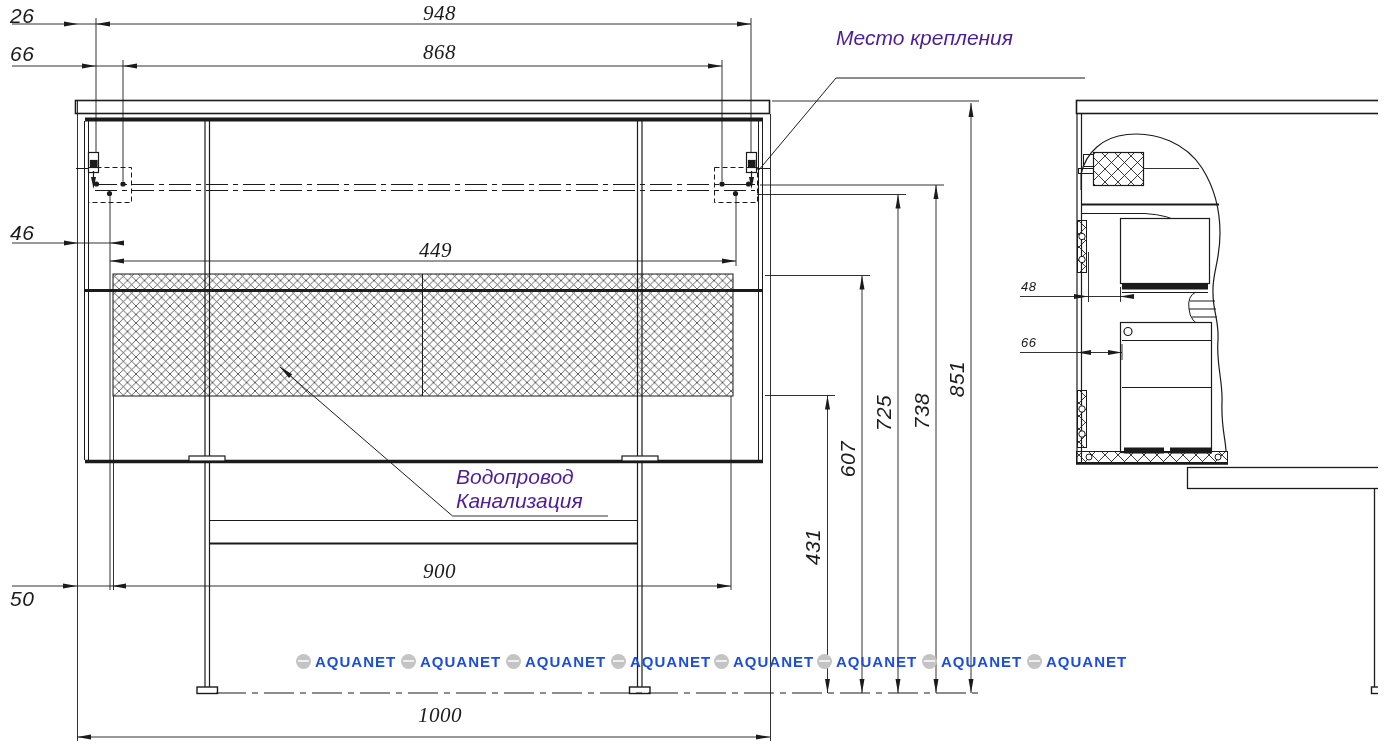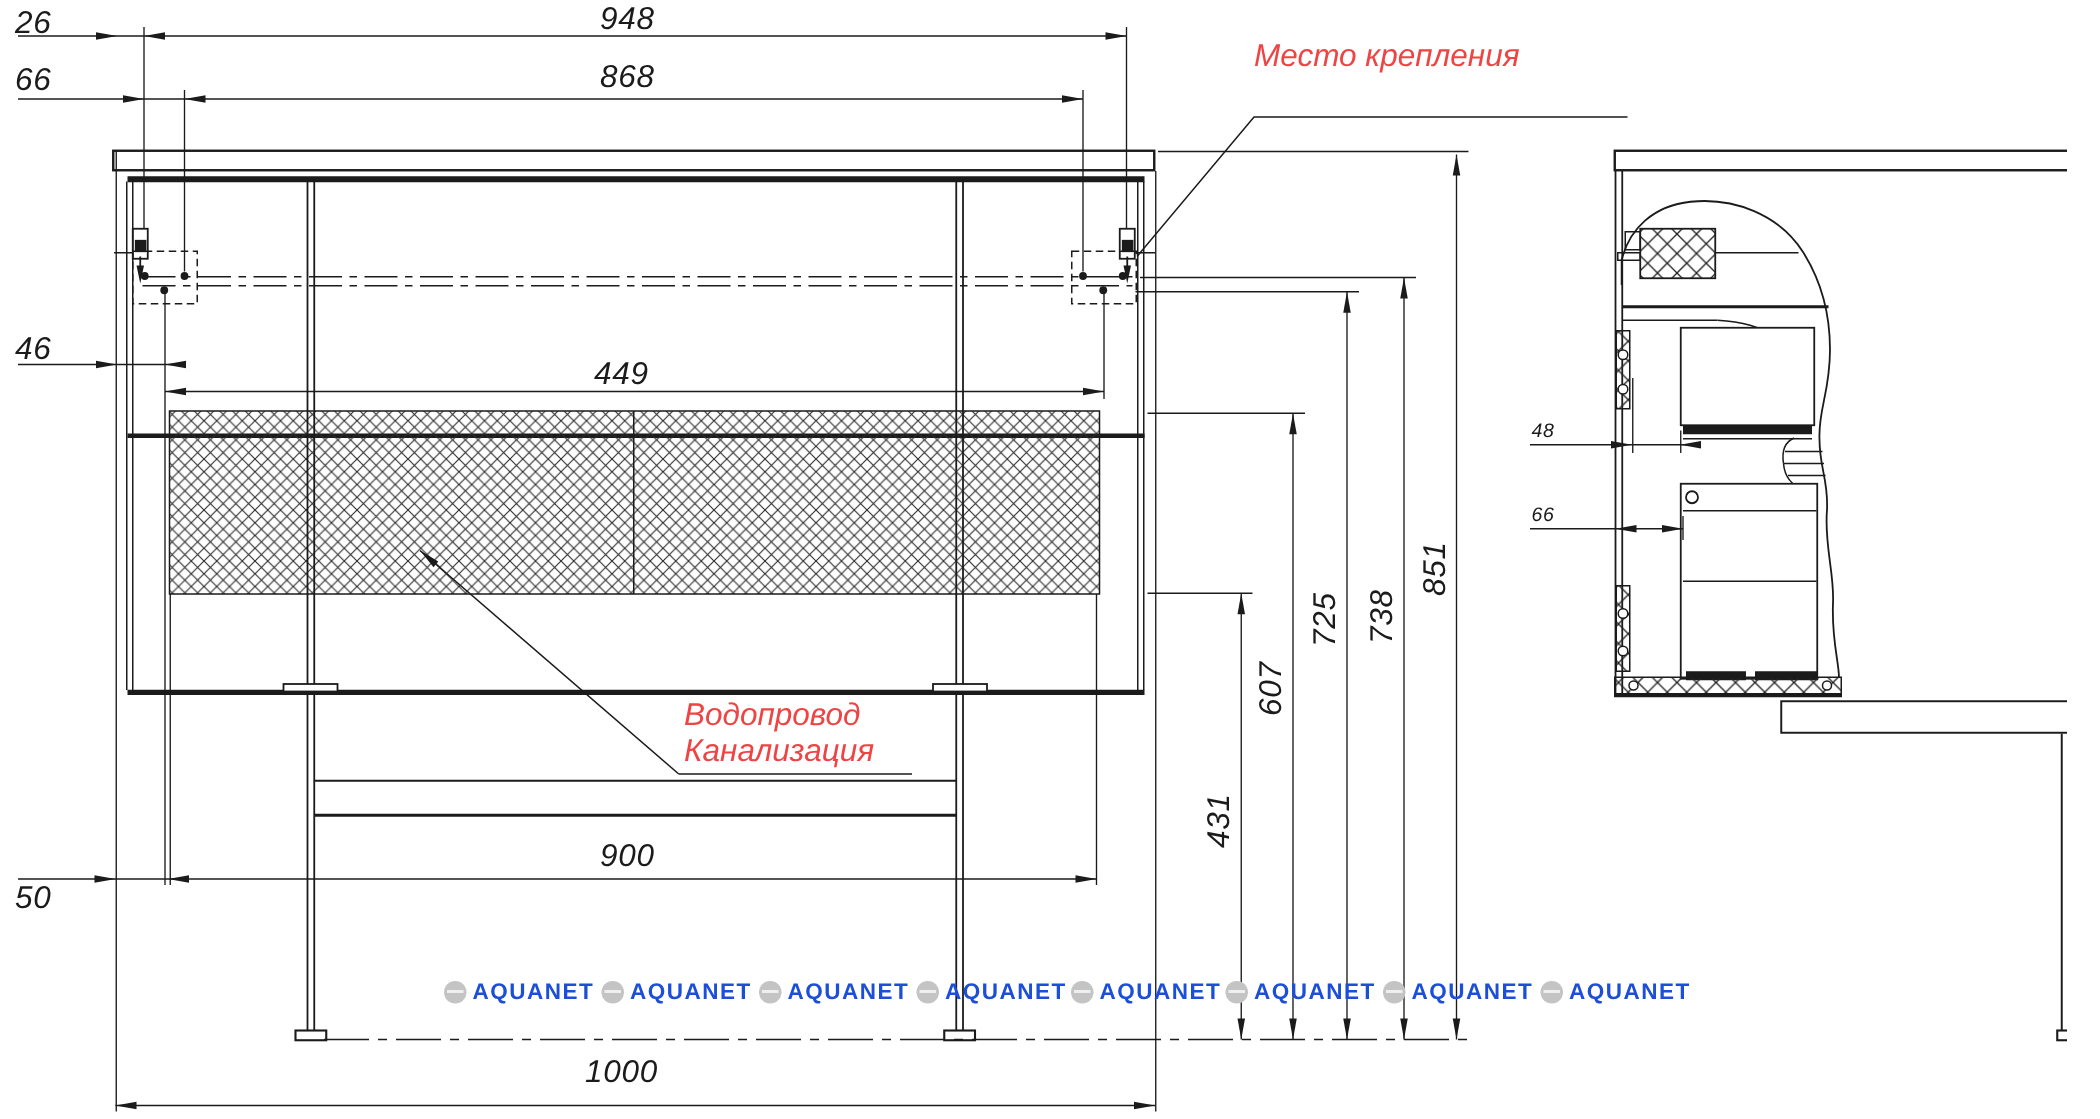--- a/index.html
+++ b/index.html
@@ -3,22 +3,22 @@
 <meta charset="utf-8">
 <style>
   html,body{margin:0;padding:0;background:#fff;}
   #stage{position:relative;width:1378px;height:746px;background:#ffffff;overflow:hidden;
          font-family:"Liberation Sans",sans-serif;}
   #linework{position:absolute;left:0;top:0;}
   .dim{position:absolute;font:italic 21px "Liberation Sans",sans-serif;color:#1b1b1b;
        white-space:nowrap;letter-spacing:.5px;}
   .dim.small{font-size:13px;}
   .rot{width:62px;height:22px;text-align:center;transform:rotate(-90deg);transform-origin:center;}
-  .ctr{text-align:left;}
-  .note{position:absolute;font:italic 21px "Liberation Sans",sans-serif;color:#ef4444;
+  .ctr{text-align:right;font-family:Liberation Serif, serif;}
+  .note{position:absolute;font:italic 21px "Liberation Sans",sans-serif;color:#4c1d95;
         line-height:25px;white-space:nowrap;}
   .wm{position:absolute;top:651px;height:20px;display:flex;align-items:center;gap:4px;
       color:#1d4ed8;font:bold 15px "Liberation Sans",sans-serif;letter-spacing:1px;}
   .wm .dot{width:15px;height:15px;border-radius:50%;background:#c4c4c4;display:inline-block;
            position:relative;}
   .wm .dot:after{content:"";position:absolute;left:2px;right:2px;top:6px;height:2px;background:#efefef;}
 </style>
 </head>
 <body>
 

